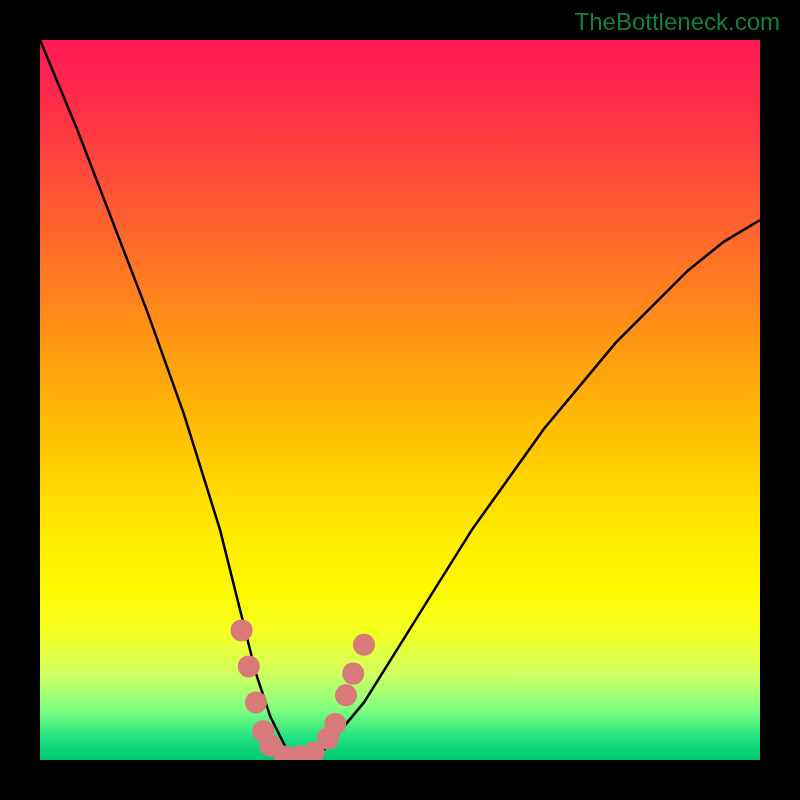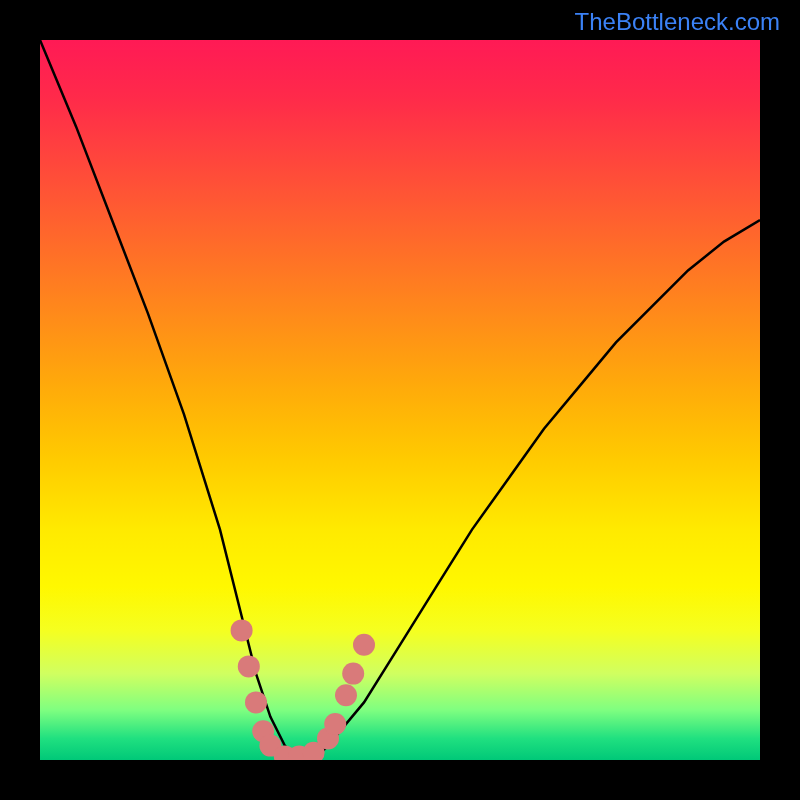--- a/index.html
+++ b/index.html
@@ -8,21 +8,21 @@
     width: 800px;
     height: 800px;
     background: #000;
     position: relative;
     font-family: Arial, sans-serif;
   }
   .watermark {
     position: absolute;
     top: 8px;
     right: 20px;
-    color: #3b82f6;
+    color: #15803d;
     font-size: 24px;
     font-weight: 500;
     z-index: 10;
   }
   .plot-area {
     position: absolute;
     left: 40px;
     top: 40px;
     width: 720px;
     height: 720px;

